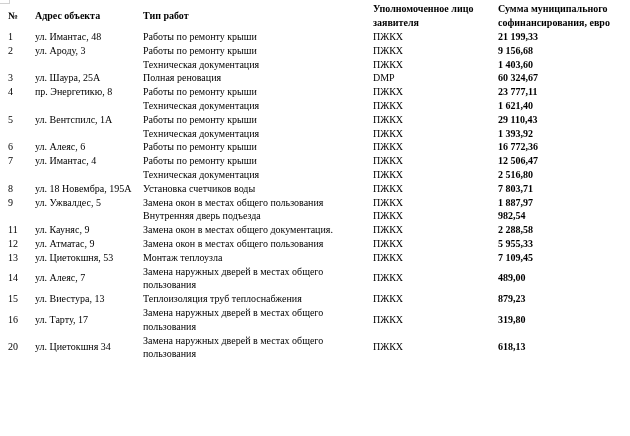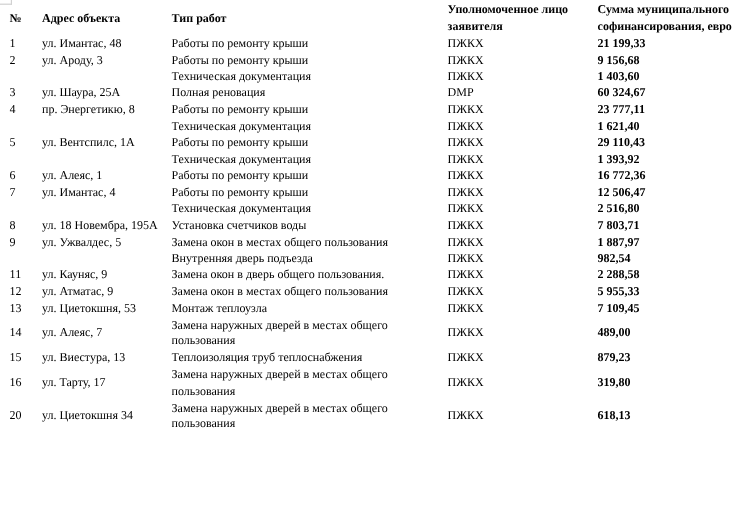--- a/index.html
+++ b/index.html
@@ -139,21 +139,21 @@
         <tr>
           <td class="cell-num"></td>
           <td class="cell-address"></td>
           <td class="cell-type">Техническая документация</td>
           <td class="cell-applicant">ПЖКХ</td>
           <td class="cell-amount">1 393,92</td>
         </tr>
 
         <tr>
           <td class="cell-num">6</td>
-          <td class="cell-address">ул. Алеяс, 1</td>
+          <td class="cell-address">ул. Алеяс, 6</td>
           <td class="cell-type">Работы по ремонту крыши</td>
           <td class="cell-applicant">ПЖКХ</td>
           <td class="cell-amount">16 772,36</td>
         </tr>
 
         <tr>
           <td class="cell-num">7</td>
           <td class="cell-address">ул. Имантас, 4</td>
           <td class="cell-type">Работы по ремонту крыши</td>
           <td class="cell-applicant">ПЖКХ</td>
@@ -189,21 +189,21 @@
           <td class="cell-num"></td>
           <td class="cell-address"></td>
           <td class="cell-type">Внутренняя дверь подъезда</td>
           <td class="cell-applicant">ПЖКХ</td>
           <td class="cell-amount">982,54</td>
         </tr>
 
         <tr>
           <td class="cell-num">11</td>
           <td class="cell-address">ул. Кауняс, 9</td>
-          <td class="cell-type">Замена окон в дверь общего пользования.</td>
+          <td class="cell-type">Замена окон в местах общего документация.</td>
           <td class="cell-applicant">ПЖКХ</td>
           <td class="cell-amount">2 288,58</td>
         </tr>
 
         <tr>
           <td class="cell-num">12</td>
           <td class="cell-address">ул. Атматас, 9</td>
           <td class="cell-type">Замена окон в местах общего пользования</td>
           <td class="cell-applicant">ПЖКХ</td>
           <td class="cell-amount">5 955,33</td>

